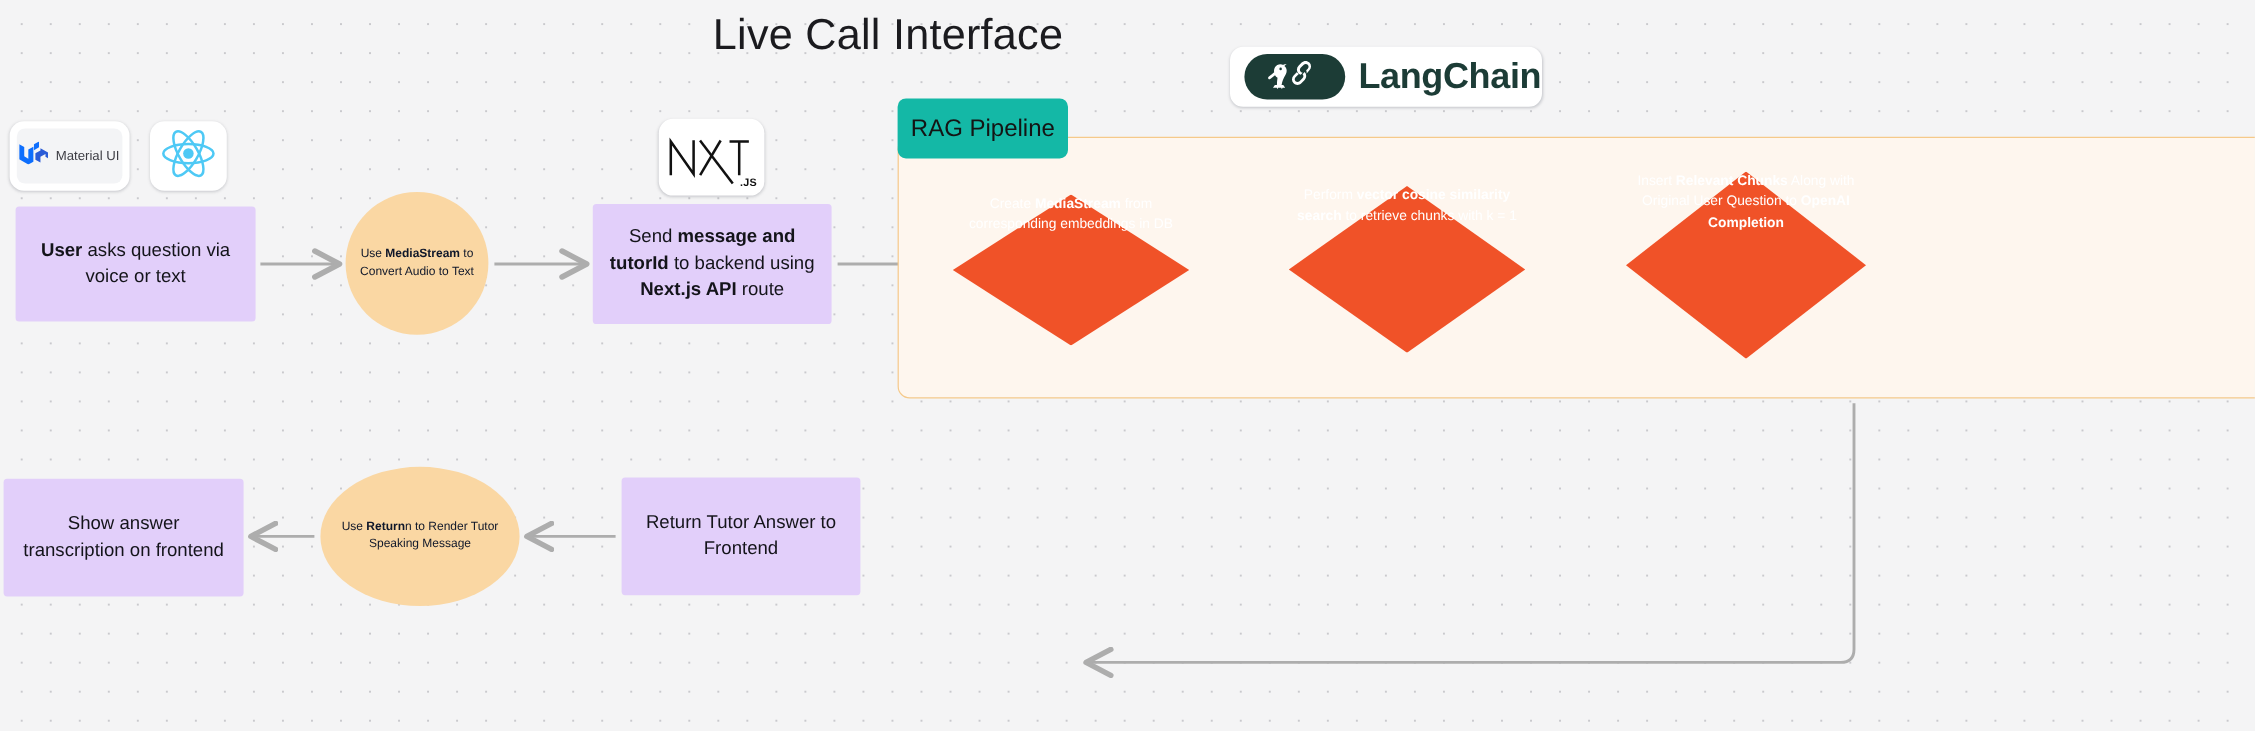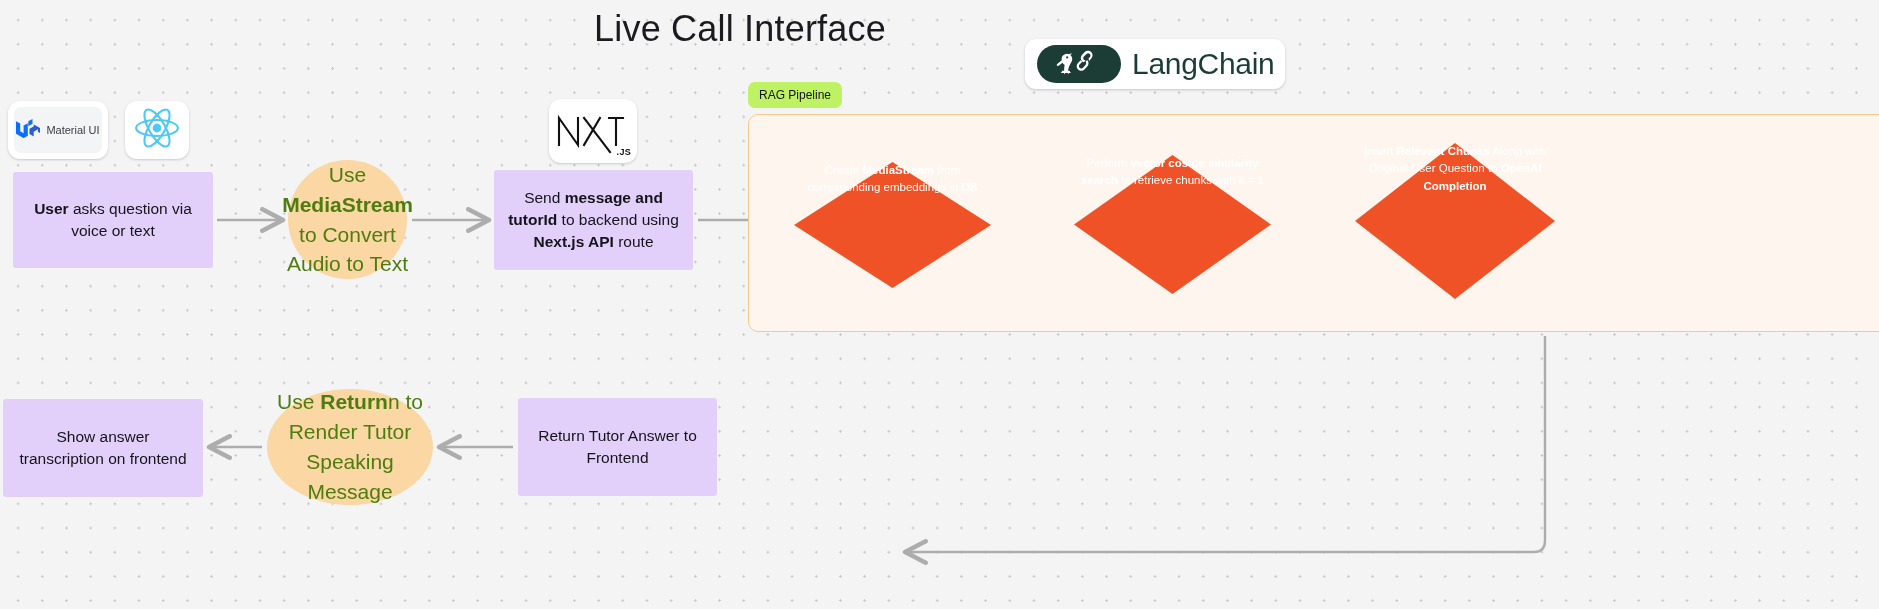--- a/index.html
+++ b/index.html
@@ -47,46 +47,46 @@
 
   
   #langchain{
     position:absolute;left:1025px;top:39px;width:260px;height:50px;
     background:#ffffff;border-radius:11px;
     box-shadow:0 1px 3px rgba(16,24,40,.14),0 1px 2px rgba(16,24,40,.07);
     display:flex;align-items:center;gap:11px;padding:0 12px;box-sizing:border-box;
   }
   #lc-mark{width:84px;height:38px;background:#1c3c36;border-radius:19px;
     display:flex;align-items:center;justify-content:center;gap:2px;flex:none;}
-  #lc-text{font-size:30px;color:#1c3c36;font-weight:400;letter-spacing:-.3px;line-height:1;}
+  #lc-text{font-size:30px;color:#1c3c36;font-weight:700;letter-spacing:-.3px;line-height:1;}
 
   
   #rag-badge{
     position:absolute;left:748px;top:82px;height:26px;
-    background:#bef264;border-radius:7px;
-    display:flex;align-items:center;padding:0 11px;
-    font-size:12px;color:#141414;white-space:nowrap;
+    background:#14b8a6;border-radius:7px;
+    display:flex;align-items:center;padding:12px 11px;
+    font-size:20px;color:#141414;white-space:nowrap;
   }
   #rag-group{
     position:absolute;left:748px;top:114px;width:1146px;height:218px;
     background:#fef6ee;border:1.6px solid #f5c98a;border-radius:10px;
     box-sizing:border-box;
   }
 
   
   .node{position:absolute;box-sizing:border-box;display:flex;align-items:center;justify-content:center;text-align:center;}
   .node .txt{line-height:1.42;padding:0 10px;}
 
   .purple{background:#e2cffa;border-radius:3px;color:#14141a;font-size:15.5px;}
   #n-user{left:13px;top:172px;width:200px;height:96px;}
   #n-send{left:494px;top:170px;width:199px;height:100px;}
   #n-return{left:518px;top:398px;width:199px;height:98px;align-items:center;}
   #n-show{left:3px;top:399px;width:200px;height:98px;}
 
-  .orange-circle{background:#fad7a3;border-radius:50%;color:#4d7c0f;font-size:21px;}
+  .orange-circle{background:#fad7a3;border-radius:50%;color:#0f172a;font-size:10px;}
   #n-media{left:288px;top:160px;width:119px;height:119px;}
   #n-heygen{left:267px;top:389px;width:166px;height:116px;}
 
   .diamond{position:absolute;color:#ffffff;}
   .diamond .dshape{position:absolute;inset:0;background:#f05228;
     clip-path:polygon(50% 0%,100% 50%,50% 100%,0% 50%);}
   .diamond .dtxt{position:absolute;inset:0;display:flex;align-items:flex-start;justify-content:center;
     text-align:center;line-height:1.5;}
   #d1{left:794px;top:162px;width:197px;height:126px;font-size:11.5px;}
   #d2{left:1074px;top:155px;width:197px;height:139px;font-size:11.5px;}

